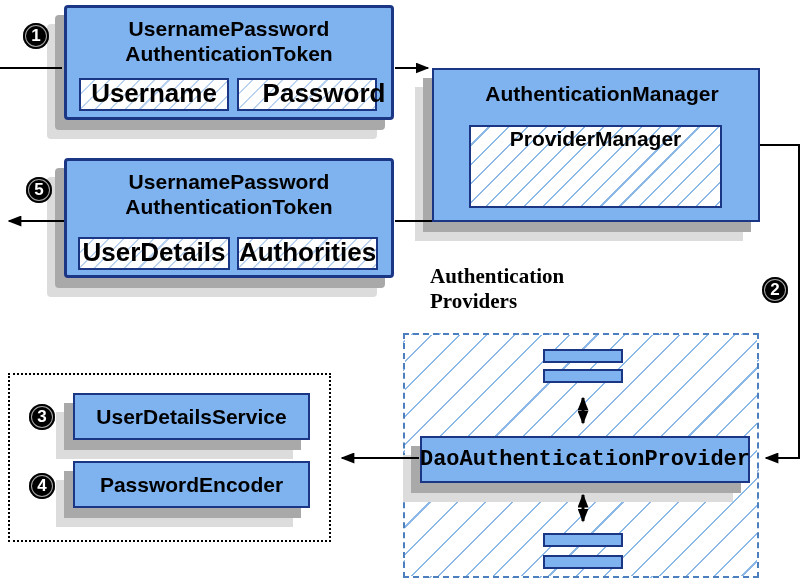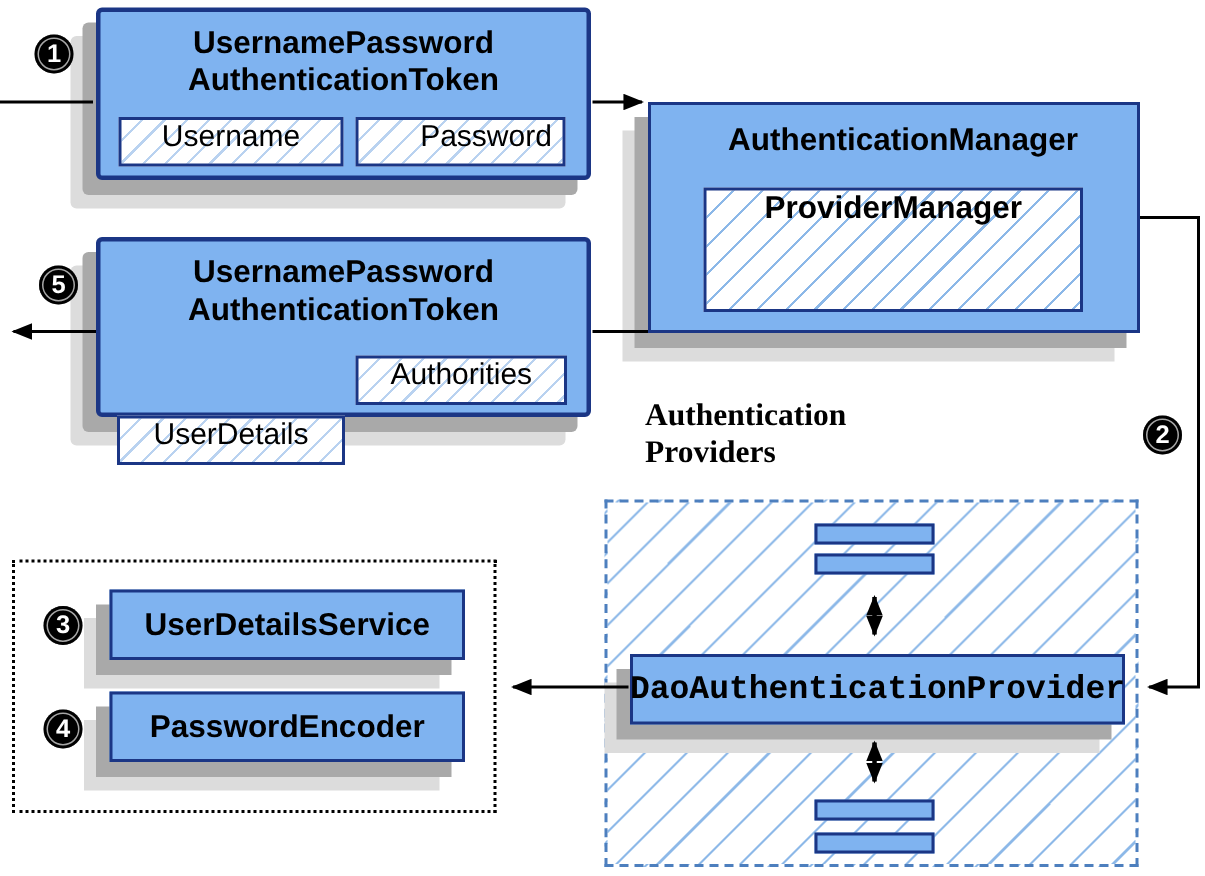--- a/index.html
+++ b/index.html
@@ -27,22 +27,22 @@
     border-radius:4px;
     text-align:center;
   }
   .token-title{margin-top:8px;font-weight:bold;font-size:21px;line-height:25px;color:var(--ink);}
   .field{
     position:absolute;z-index:2;
     background:
       repeating-linear-gradient(135deg, rgba(255,255,255,0) 0 9px, var(--hatch-small) 9px 10.5px),
       #ffffff;
     border:2.5px solid var(--node-border);
-    display:flex;align-items:flex-start;justify-content:center;
-    font-weight:normal;font-size:20px;color:var(--ink);
+    display:flex;align-items:flex-end;justify-content:center;
+    font-weight:bold;font-size:26px;color:var(--ink);
   }
 
   
   .rect-node{
     position:absolute;z-index:2;
     background:var(--node-fill);
     border:2.5px solid var(--node-border);
     color:var(--ink);font-weight:bold;text-align:center;
   }
   .inner-hatch{
@@ -138,21 +138,21 @@
     <div class="inner-hatch" style="left:35px;top:55px;width:253px;height:83px;">
       <span>ProviderManager</span>
     </div>
   </div>
 
   <div class="token shadowed" style="left:64px;top:158px;width:330px;height:120px;">
     <div class="token-title">
       <span>UsernamePassword</span><br>
       <span>AuthenticationToken</span>
     </div>
-    <div class="field" style="left:11px;top:76px;width:152px;height:33px;margin-top:40px;">
+    <div class="field" style="left:11px;top:76px;width:152px;height:33px;">
       <span>UserDetails</span>
     </div>
     <div class="field" style="left:170px;top:76px;width:141px;height:33px;">
       <span>Authorities</span>
     </div>
   </div>
 
   <div class="providers-label">
     <span>Authentication</span><br>
     <span>Providers</span>

